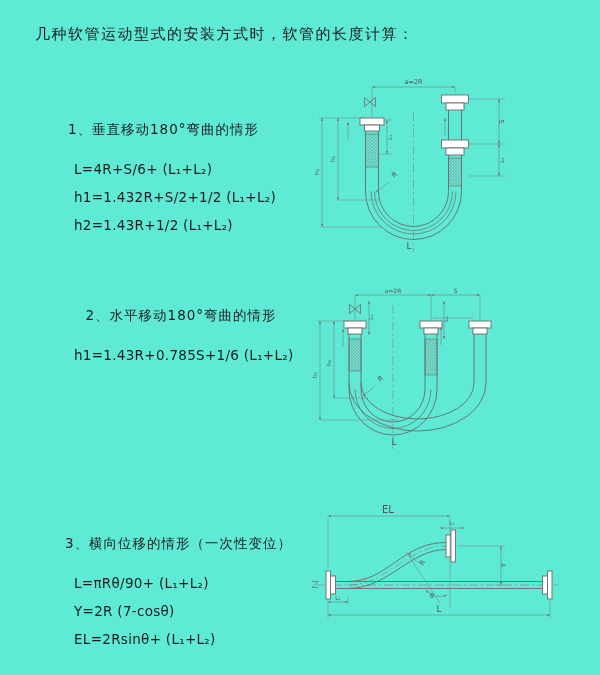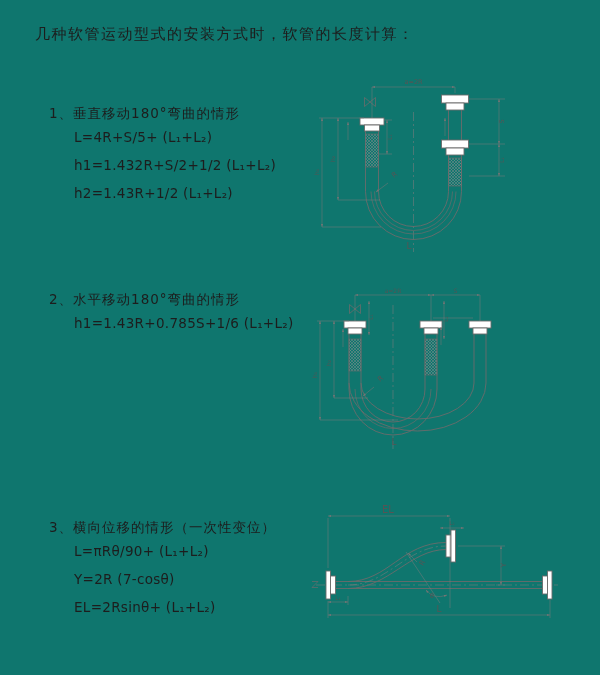--- a/index.html
+++ b/index.html
@@ -1,20 +1,20 @@
 <!DOCTYPE html>
 <html><head>
 <meta charset="utf-8">
 <style>
   html,body{margin:0;padding:0;background:#fff;}
-  .page{position:relative;width:600px;height:675px;background:#0f766e;overflow:hidden;
+  .page{position:relative;width:600px;height:675px;background:#5eead4;overflow:hidden;
         font-family:"DejaVu Sans","Liberation Sans",sans-serif;color:#1d1d1d;}
   .title{position:absolute;left:35px;top:25px;font-size:15px;letter-spacing:1.5px;white-space:nowrap;}
   .sec{position:absolute;left:48px;white-space:nowrap;}
-  .sec .h{font-size:13.5px;letter-spacing:1px;line-height:18px;margin:1px;}
+  .sec .h{font-size:13.5px;letter-spacing:1px;line-height:18px;margin:17px;text-align:right;}
   .sec .f{font-size:13.5px;letter-spacing:.3px;line-height:28px;margin:0 0 0 26px;}
   .sec .f:first-of-type{margin-top:6px;}
   #d1{position:absolute;left:312px;top:72px;}
   #d2{position:absolute;left:310px;top:283px;}
   #d3{position:absolute;left:300px;top:502px;}
   svg{display:block;}
   svg text{fill:#555;font-family:"DejaVu Sans","Liberation Sans",sans-serif;}
   .ln{stroke:#6b6b6b;stroke-width:.9;fill:none;}
   .th{stroke:#6b6b6b;stroke-width:.7;fill:none;}
   .dim{stroke:#757575;stroke-width:.55;fill:none;}
@@ -25,21 +25,21 @@
 </style>
 </head>
 <body>
 
 <div class="page">
 
   <div class="title">几种软管运动型式的安装方式时，软管的长度计算：</div>
 
   <div class="sec" style="top:103px">
     <p class="h">1、垂直移动180°弯曲的情形</p>
-    <p class="f">L=4R+S/5+ (L₁+L₂)</p>
+    <p class="f">L=4R+S/6+ (L₁+L₂)</p>
     <p class="f">h1=1.432R+S/2+1/2 (L₁+L₂)</p>
     <p class="f">h2=1.43R+1/2 (L₁+L₂)</p>
   </div>
 
   <div class="sec" style="top:289px">
     <p class="h">2、水平移动180°弯曲的情形</p>
     <p class="f">h1=1.43R+0.785S+1/6 (L₁+L₂)</p>
   </div>
 
   <div class="sec" style="top:517px">

